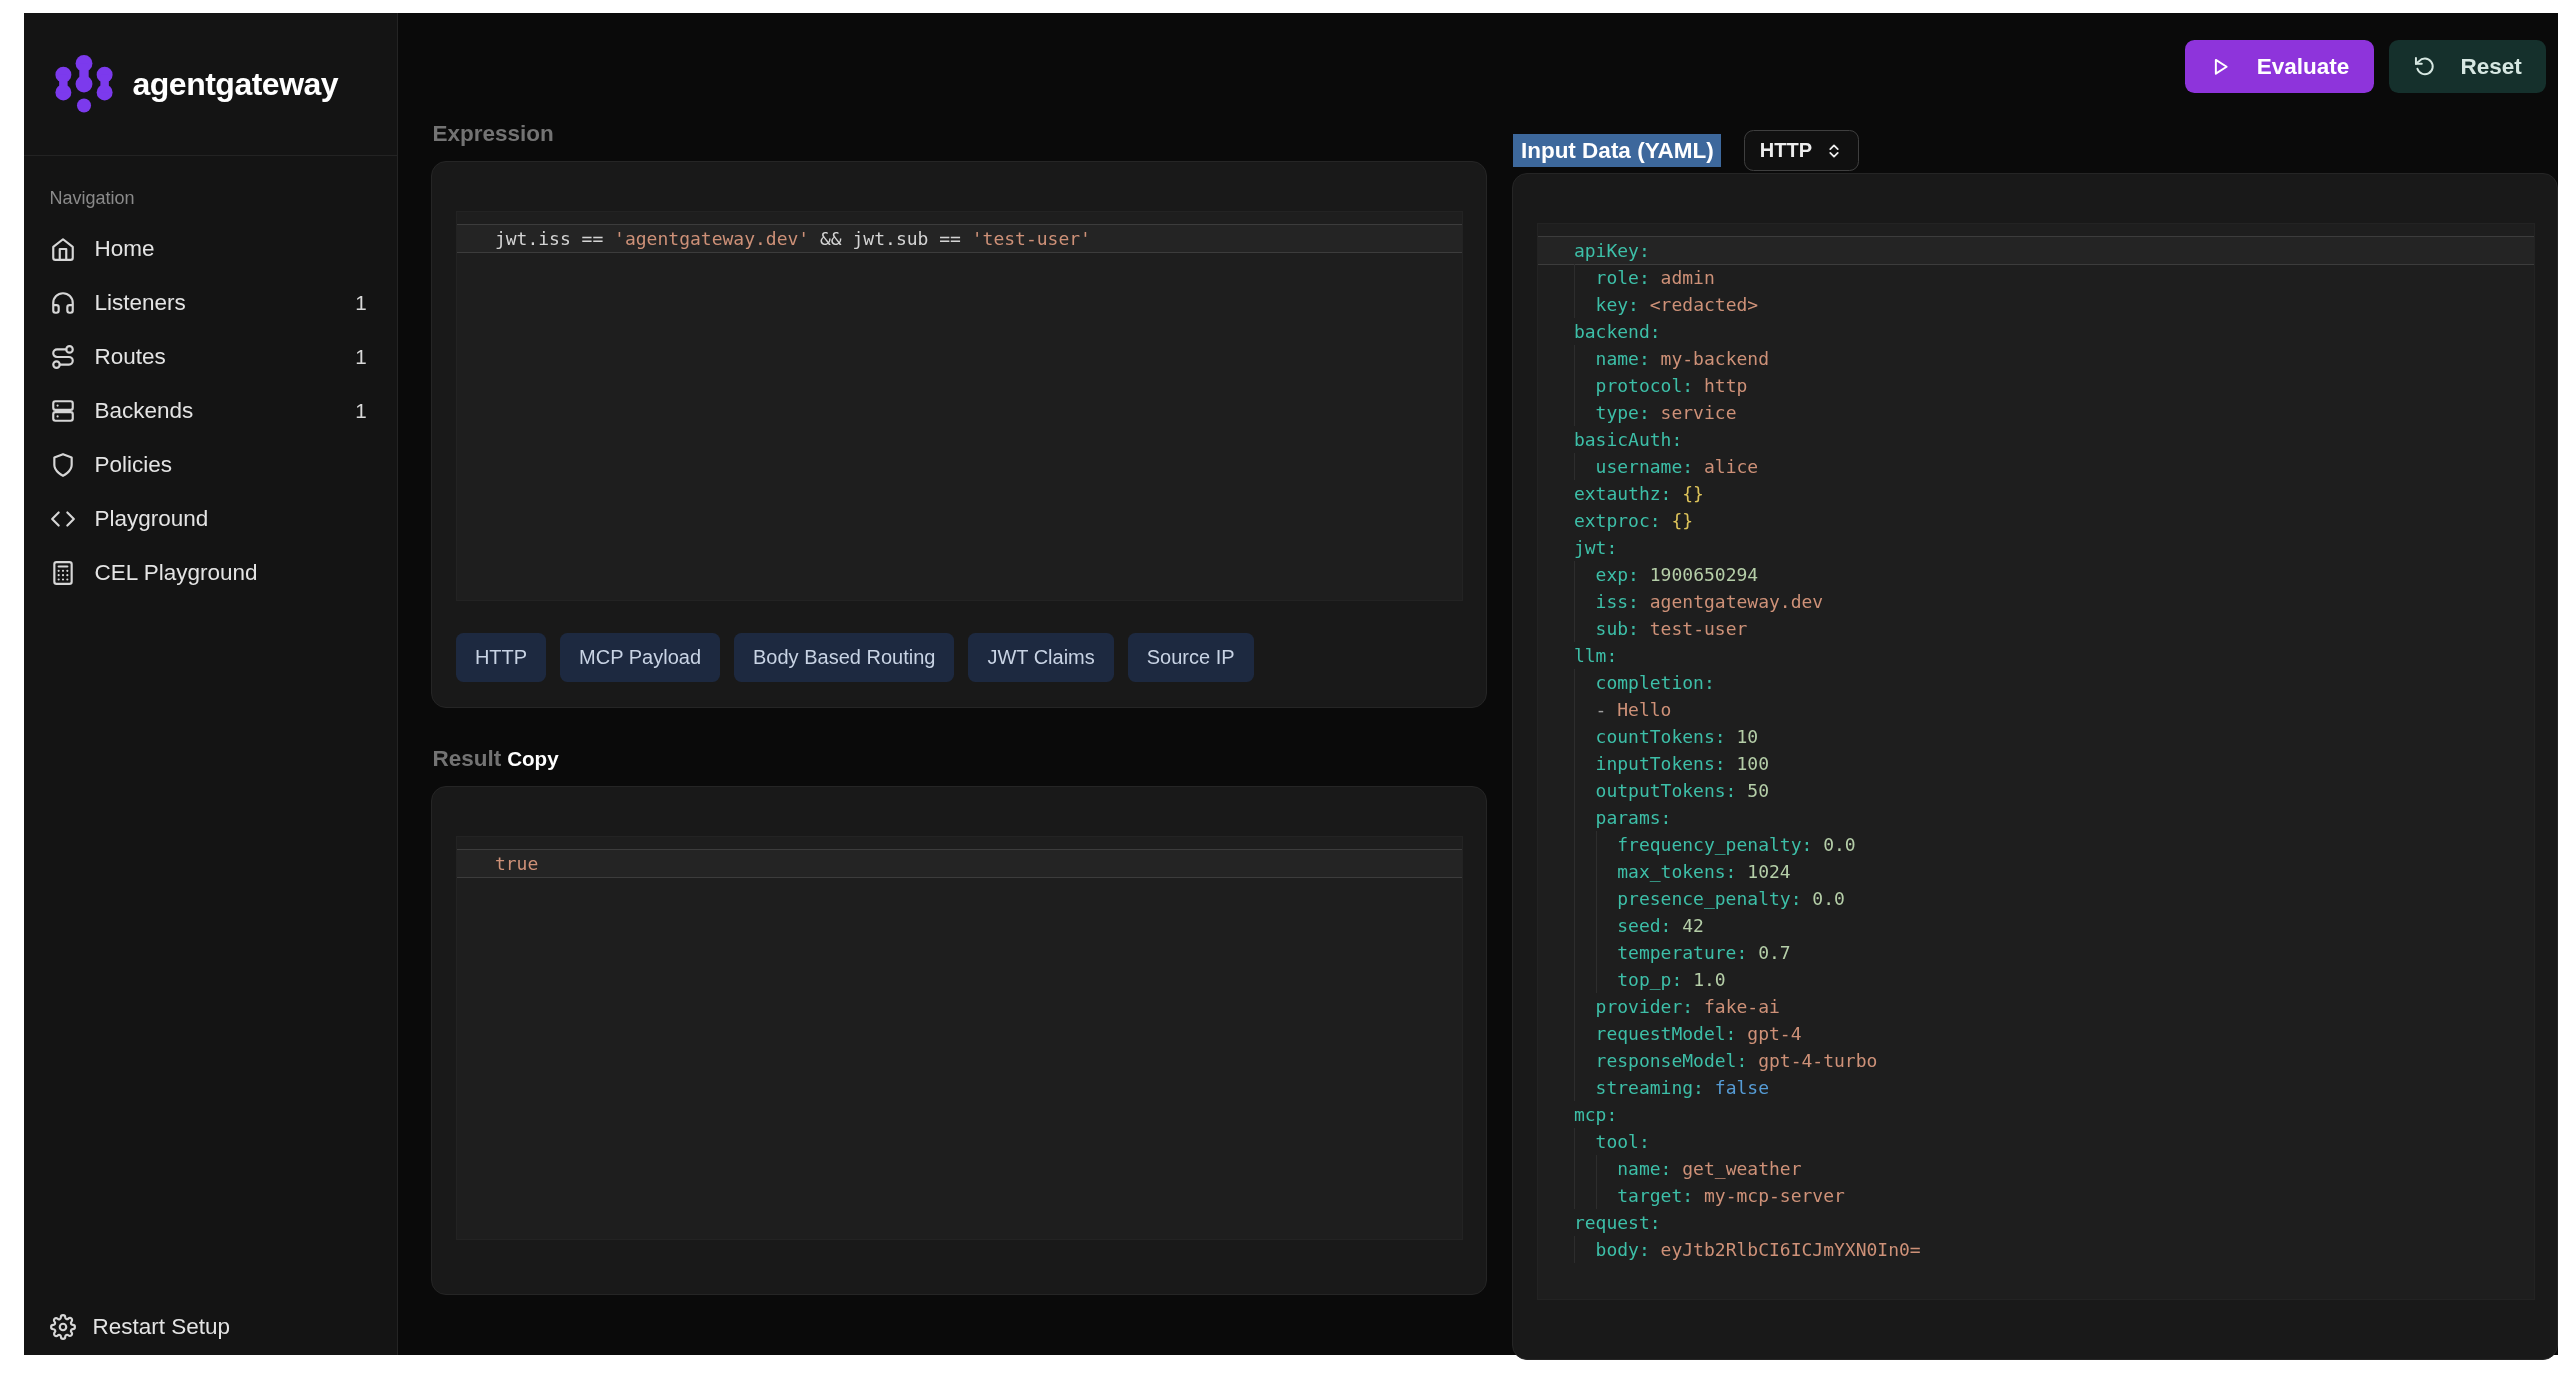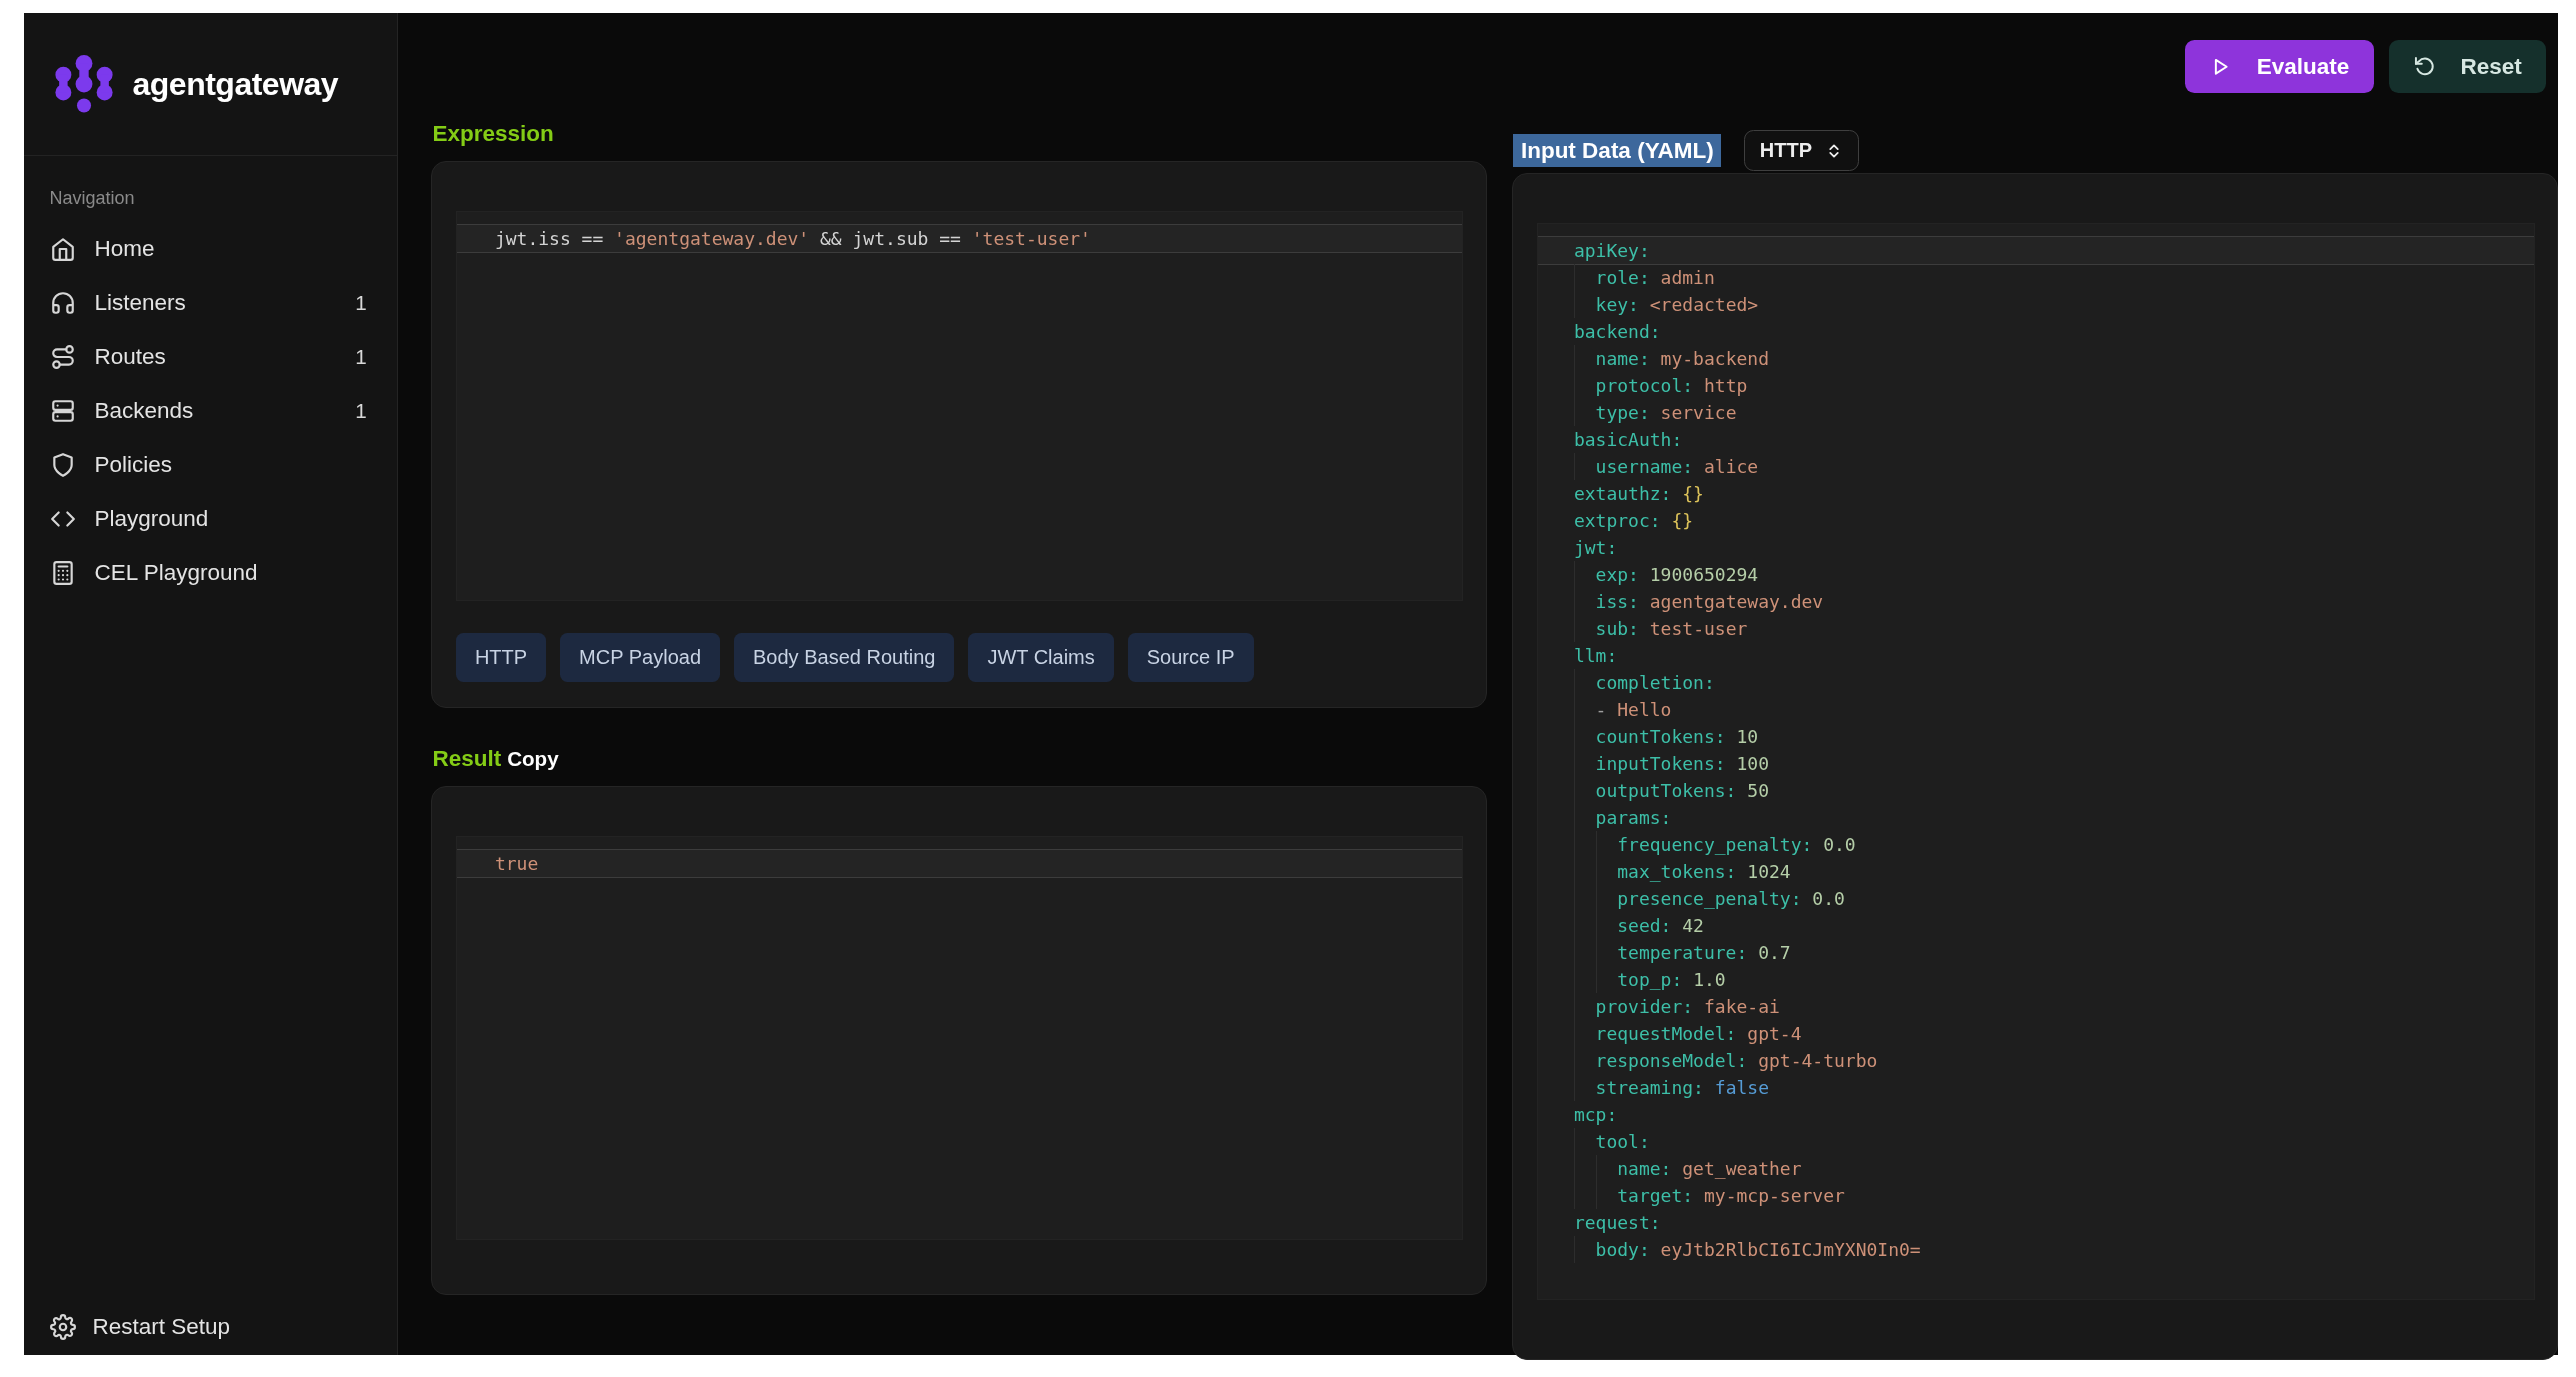--- a/index.html
+++ b/index.html
@@ -25,21 +25,21 @@
   .actions{position:absolute;top:27px;right:11.3px;display:flex;gap:15px;z-index:5;}
   .btn{height:53px;border-radius:9.4px;display:flex;align-items:center;gap:24px;font-size:22.5px;font-weight:600;
     padding:0 24.4px;border:none;cursor:pointer;font-family:"Liberation Sans",sans-serif;}
   .btn svg{width:23.5px;height:23.5px;}
   .btn-evaluate{background:#8e34db;color:#ffffff;}
   .btn-reset{background:#15302c;color:#d6e7e2;}
 
   .col-left{position:absolute;left:33px;top:0;width:1056px;height:100%;}
   .col-right{position:absolute;left:1114px;top:12px;width:1046px;height:100%;text-decoration:underline;}
 
-  .section-title{font-size:22.5px;font-weight:600;color:#84cc16;}
+  .section-title{font-size:22.5px;font-weight:600;color:#737373;}
   .expr-title{position:absolute;top:108px;left:1.9px;}
   .card{position:absolute;background:#191919;border:0.9px solid #252525;border-radius:15px;box-sizing:border-box;}
   .expr-card{top:148px;left:0;width:1056px;height:547px;}
   .result-head{position:absolute;top:733px;left:1.9px;right:17px;display:flex;align-items:center;}
   .copy-btn{font-size:20.6px;font-weight:600;color:#ffffff;cursor:pointer;background:none;border:none;font-family:"Liberation Sans",sans-serif;}
   .result-card{top:773px;left:0;width:1056px;height:509px;}
 
   .input-head{position:absolute;top:105px;left:1.9px;display:flex;align-items:center;gap:22.5px;}
   .input-title{font-size:22.5px;font-weight:600;color:#ffffff;background:#3d689c;padding:3.8px 7.5px;}
   .selector{height:39px;border:0.9px solid #3f3f3f;border-radius:9.4px;background:#101010;color:#ededed;

